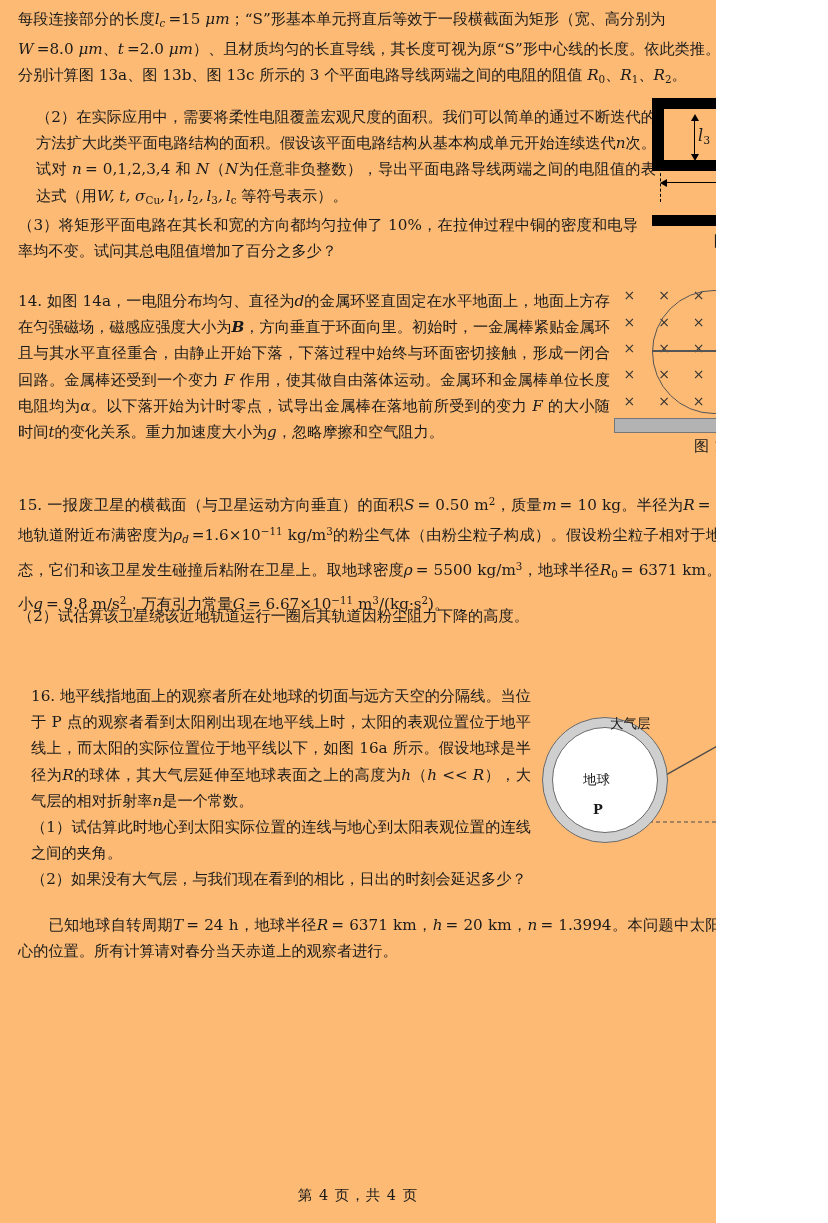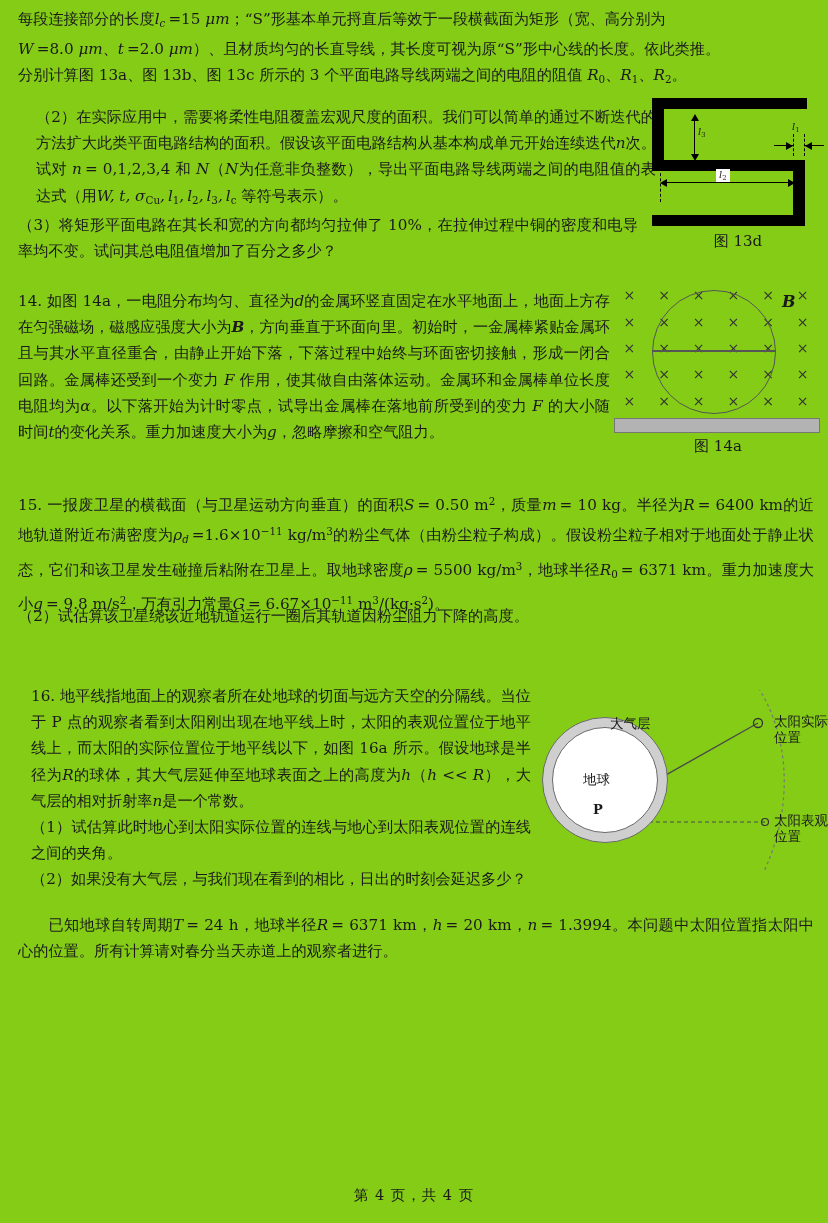--- a/index.html
+++ b/index.html
@@ -6,23 +6,23 @@
     margin: 0;
     padding: 0;
     background: #ffffff;
   }
   body {
     font-family: "DejaVu Serif", "Liberation Serif", serif;
     color: #1a1a1a;
   }
   #page {
     position: relative;
-    width: 828px;
+    width: 716px;
     height: 1223px;
-    background: #84cc16;
+    background: #fdba74;
     overflow: hidden;
   }
 
   
   .para {
     position: absolute;
     font-size: 15.2px;
     line-height: 26.2px;
     text-align: justify;
     text-justify: inter-ideograph;
@@ -53,21 +53,21 @@
   .sseg { position: absolute; background: #000; }
 
   
   .dimline { position: absolute; background: #000; }
   .dashed-v { position: absolute; border-left: 1.4px dashed #000; }
   .arrow { position: absolute; width: 0; height: 0; }
   .ar-left  { border-top: 4px solid transparent; border-bottom: 4px solid transparent; border-right: 7px solid #000; }
   .ar-right { border-top: 4px solid transparent; border-bottom: 4px solid transparent; border-left: 7px solid #000; }
   .ar-up    { border-left: 4px solid transparent; border-right: 4px solid transparent; border-bottom: 7px solid #000; }
   .ar-down  { border-left: 4px solid transparent; border-right: 4px solid transparent; border-top: 7px solid #000; }
-  .dimlabel { position: absolute; font-size: 10px; font-style: italic; white-space: nowrap; }
+  .dimlabel { position: absolute; font-size: 16px; font-style: italic; white-space: nowrap; }
 
   
   #fig14a { left: 612px; top: 282px; width: 212px; height: 185px; }
   #fig14a .fieldbox { position: absolute; left: 0; top: 0; width: 208px; height: 132px; }
   .xmark {
     position: absolute;
     font-size: 14px;
     color: #333;
     font-family: "DejaVu Sans", sans-serif;
     transform: translate(-50%, -50%);

